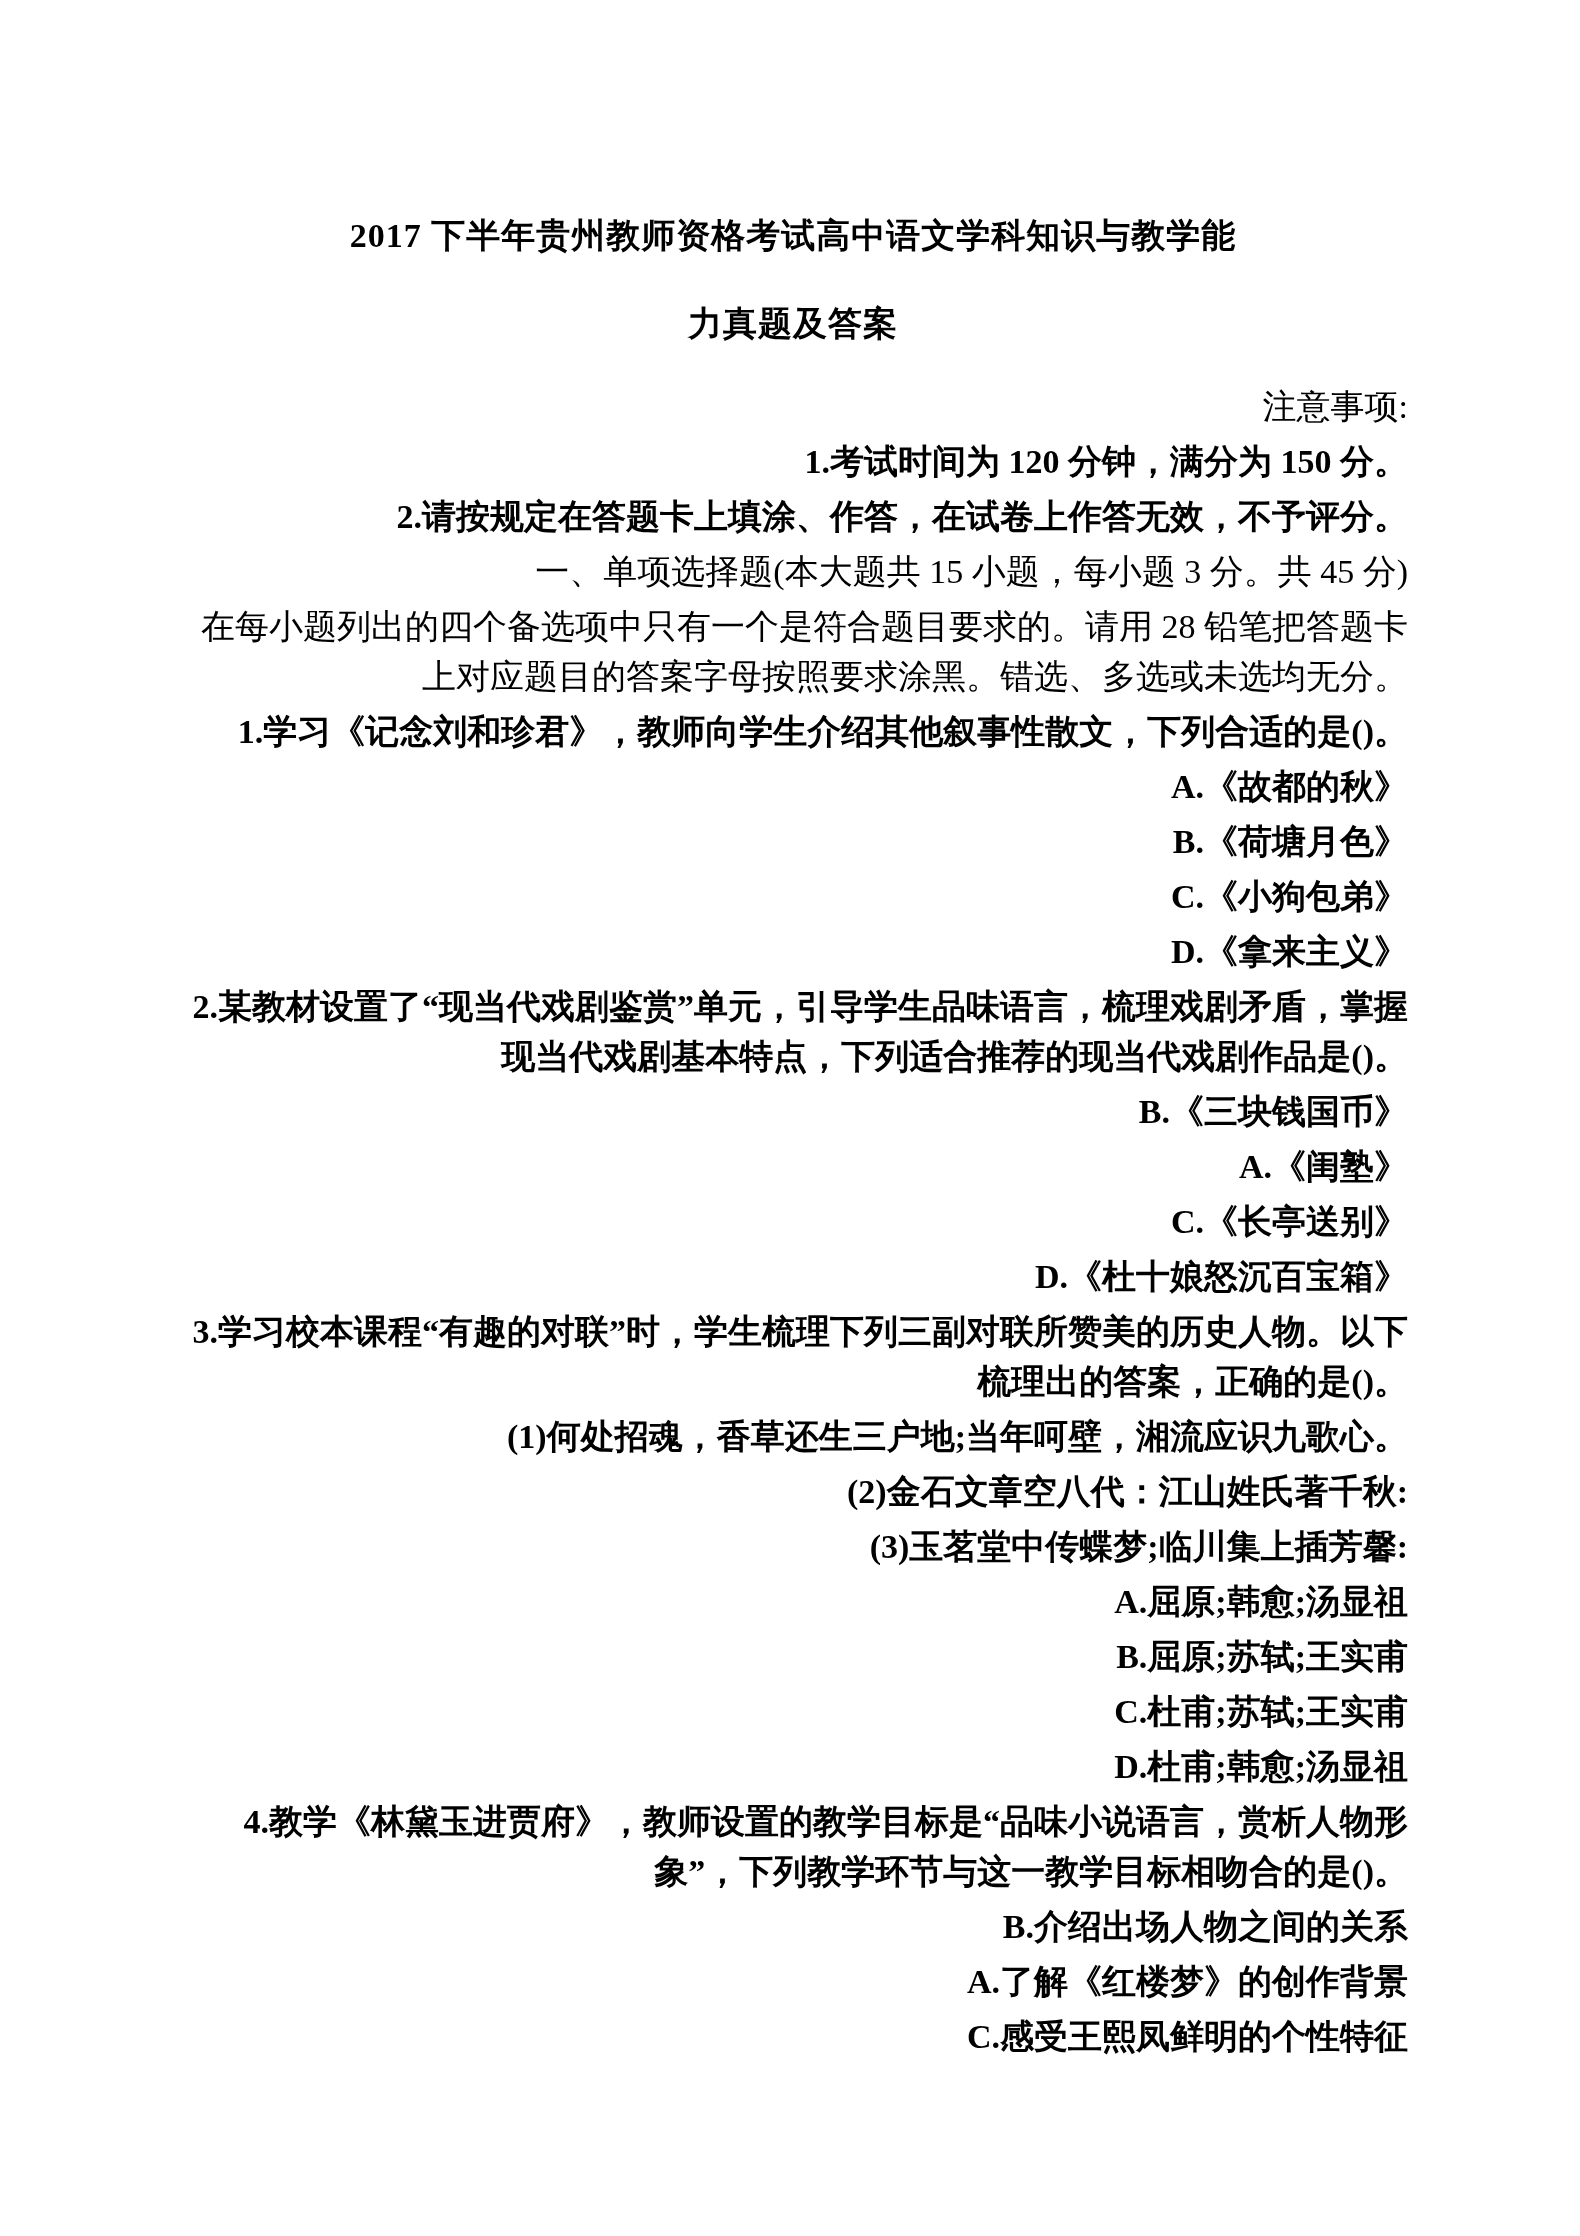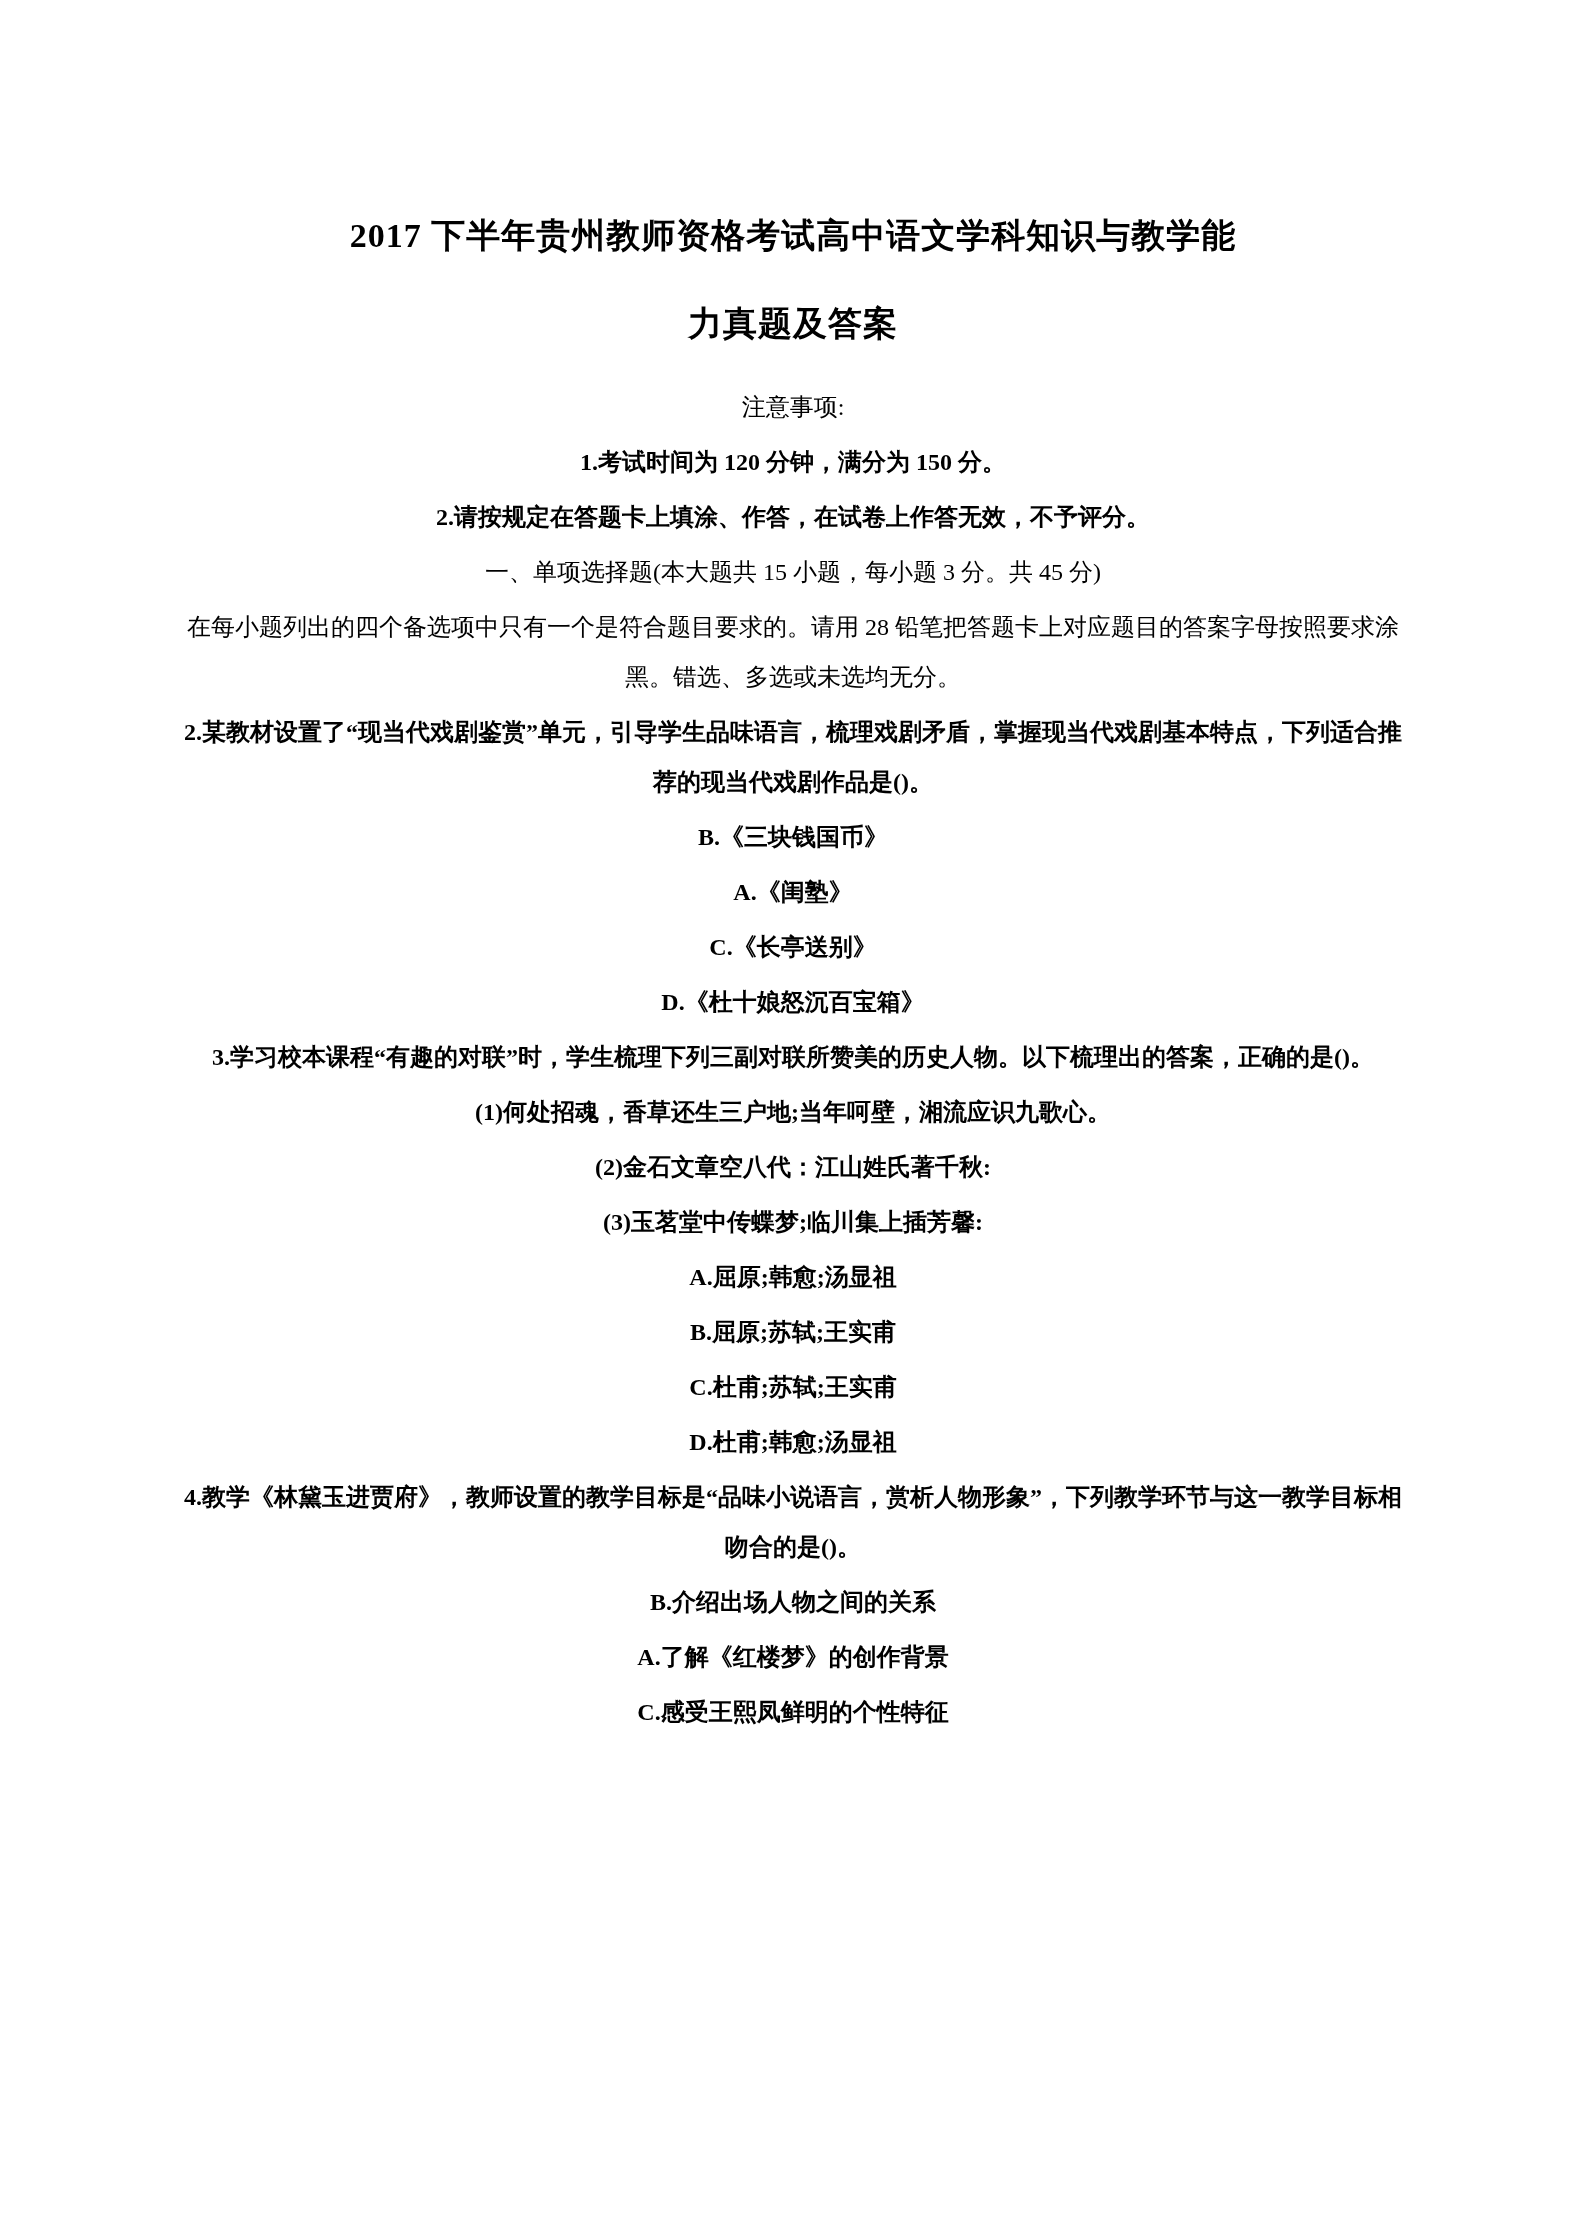--- a/index.html
+++ b/index.html
@@ -23,24 +23,24 @@
   }
   .doc-title {
     font-size: 34px;
     font-weight: bold;
     text-align: center;
     line-height: 88px;
     margin: 0 0 14px 0;
     letter-spacing: 1px;
   }
   p.line {
-    font-size: 24px;
+    font-size: 34px;
     line-height: 50px;
     margin: 0 0 5px 0;
-    text-align: center;
+    text-align: right;
     word-break: break-all;
   }
   .doc-block {
     margin: 0;
     padding: 0;
     font-weight: bold;
   }
 </style>
 </head>
 <body>
@@ -58,20 +58,27 @@
       <p class="line">1.考试时间为 120 分钟，满分为 150 分。</p>
       <p class="line">2.请按规定在答题卡上填涂、作答，在试卷上作答无效，不予评分。</p>
     </div>
 
   <p class="line">一、单项选择题(本大题共 15 小题，每小题 3 分。共 45 分)</p>
 
   <p class="line">在每小题列出的四个备选项中只有一个是符合题目要求的。请用 28 铅笔把答题卡上对应题目的答案字母按照要求涂黑。错选、多选或未选均无分。</p>
 
   <div class="doc-block">
       <div class="doc-block">
+        <p class="line">1.学习《记念刘和珍君》，教师向学生介绍其他叙事性散文，下列合适的是()。</p>
+        <p class="line">A.《故都的秋》</p>
+        <p class="line">B.《荷塘月色》</p>
+        <p class="line">C.《小狗包弟》</p>
+        <p class="line">D.《拿来主义》</p>
+      </div>
+      <div class="doc-block">
         <p class="line">2.某教材设置了“现当代戏剧鉴赏”单元，引导学生品味语言，梳理戏剧矛盾，掌握现当代戏剧基本特点，下列适合推荐的现当代戏剧作品是()。</p>
         <p class="line">B.《三块钱国币》</p>
         <p class="line">A.《闺塾》</p>
         <p class="line">C.《长亭送别》</p>
         <p class="line">D.《杜十娘怒沉百宝箱》</p>
       </div>
       <div class="doc-block">
         <p class="line">3.学习校本课程“有趣的对联”时，学生梳理下列三副对联所赞美的历史人物。以下梳理出的答案，正确的是()。</p>
         <p class="line">(1)何处招魂，香草还生三户地;当年呵壁，湘流应识九歌心。</p>
         <p class="line">(2)金石文章空八代：江山姓氏著千秋:</p>

